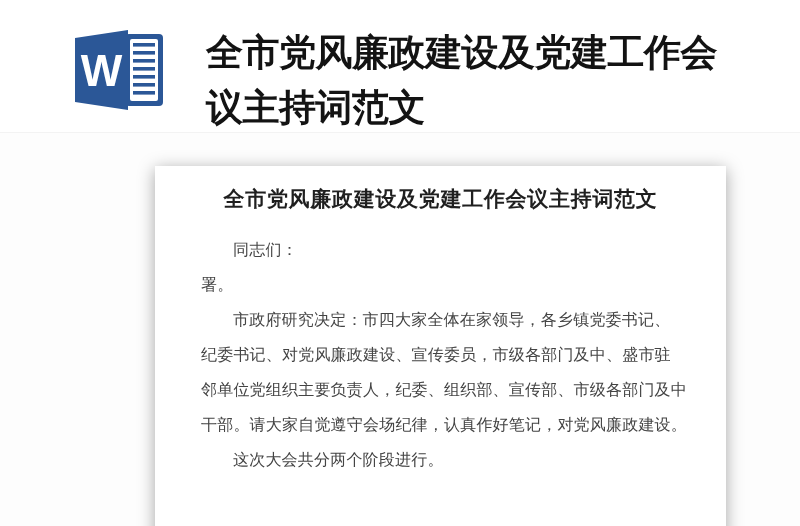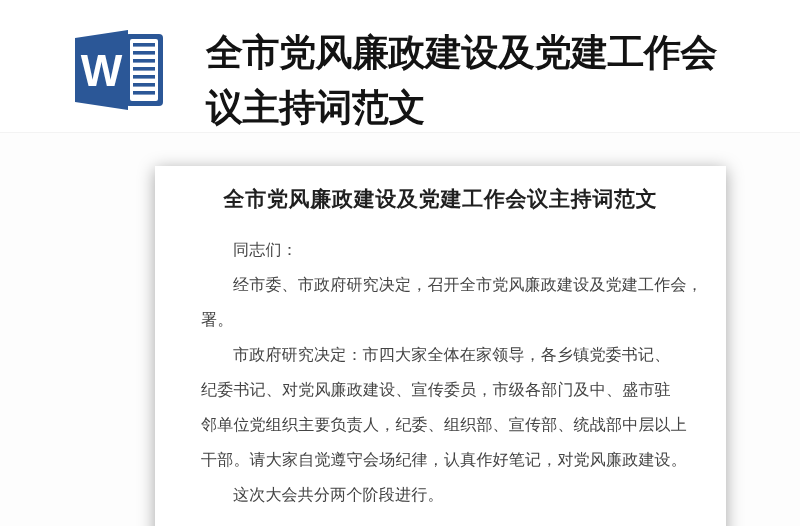--- a/index.html
+++ b/index.html
@@ -106,22 +106,21 @@
     <div class="t-line">全市党风廉政建设及党建工作会</div>
     <div class="t-line">议主持词范文</div>
   </div>
 </div>
 
 <div class="viewer">
   <div class="page">
     <div class="page-title">全市党风廉政建设及党建工作会议主持词范文</div>
     <div class="page-body">
         <div class="body-line indent">同志们：</div>
-        <div class="body-line indent">经市委、市政府研究决定，召开全市党风廉政建设及党建工作会，</div>
         <div class="body-line">署。</div>
         <div class="body-line indent">市政府研究决定：市四大家全体在家领导，各乡镇党委书记、</div>
         <div class="body-line">纪委书记、对党风廉政建设、宣传委员，市级各部门及中、盛市驻</div>
-        <div class="body-line">邻单位党组织主要负责人，纪委、组织部、宣传部、统战部中层以上</div>
+        <div class="body-line">邻单位党组织主要负责人，纪委、组织部、宣传部、市级各部门及中</div>
         <div class="body-line">干部。请大家自觉遵守会场纪律，认真作好笔记，对党风廉政建设。</div>
         <div class="body-line indent">这次大会共分两个阶段进行。</div>
       </div>
   </div>
 </div>
 
 </body></html>

